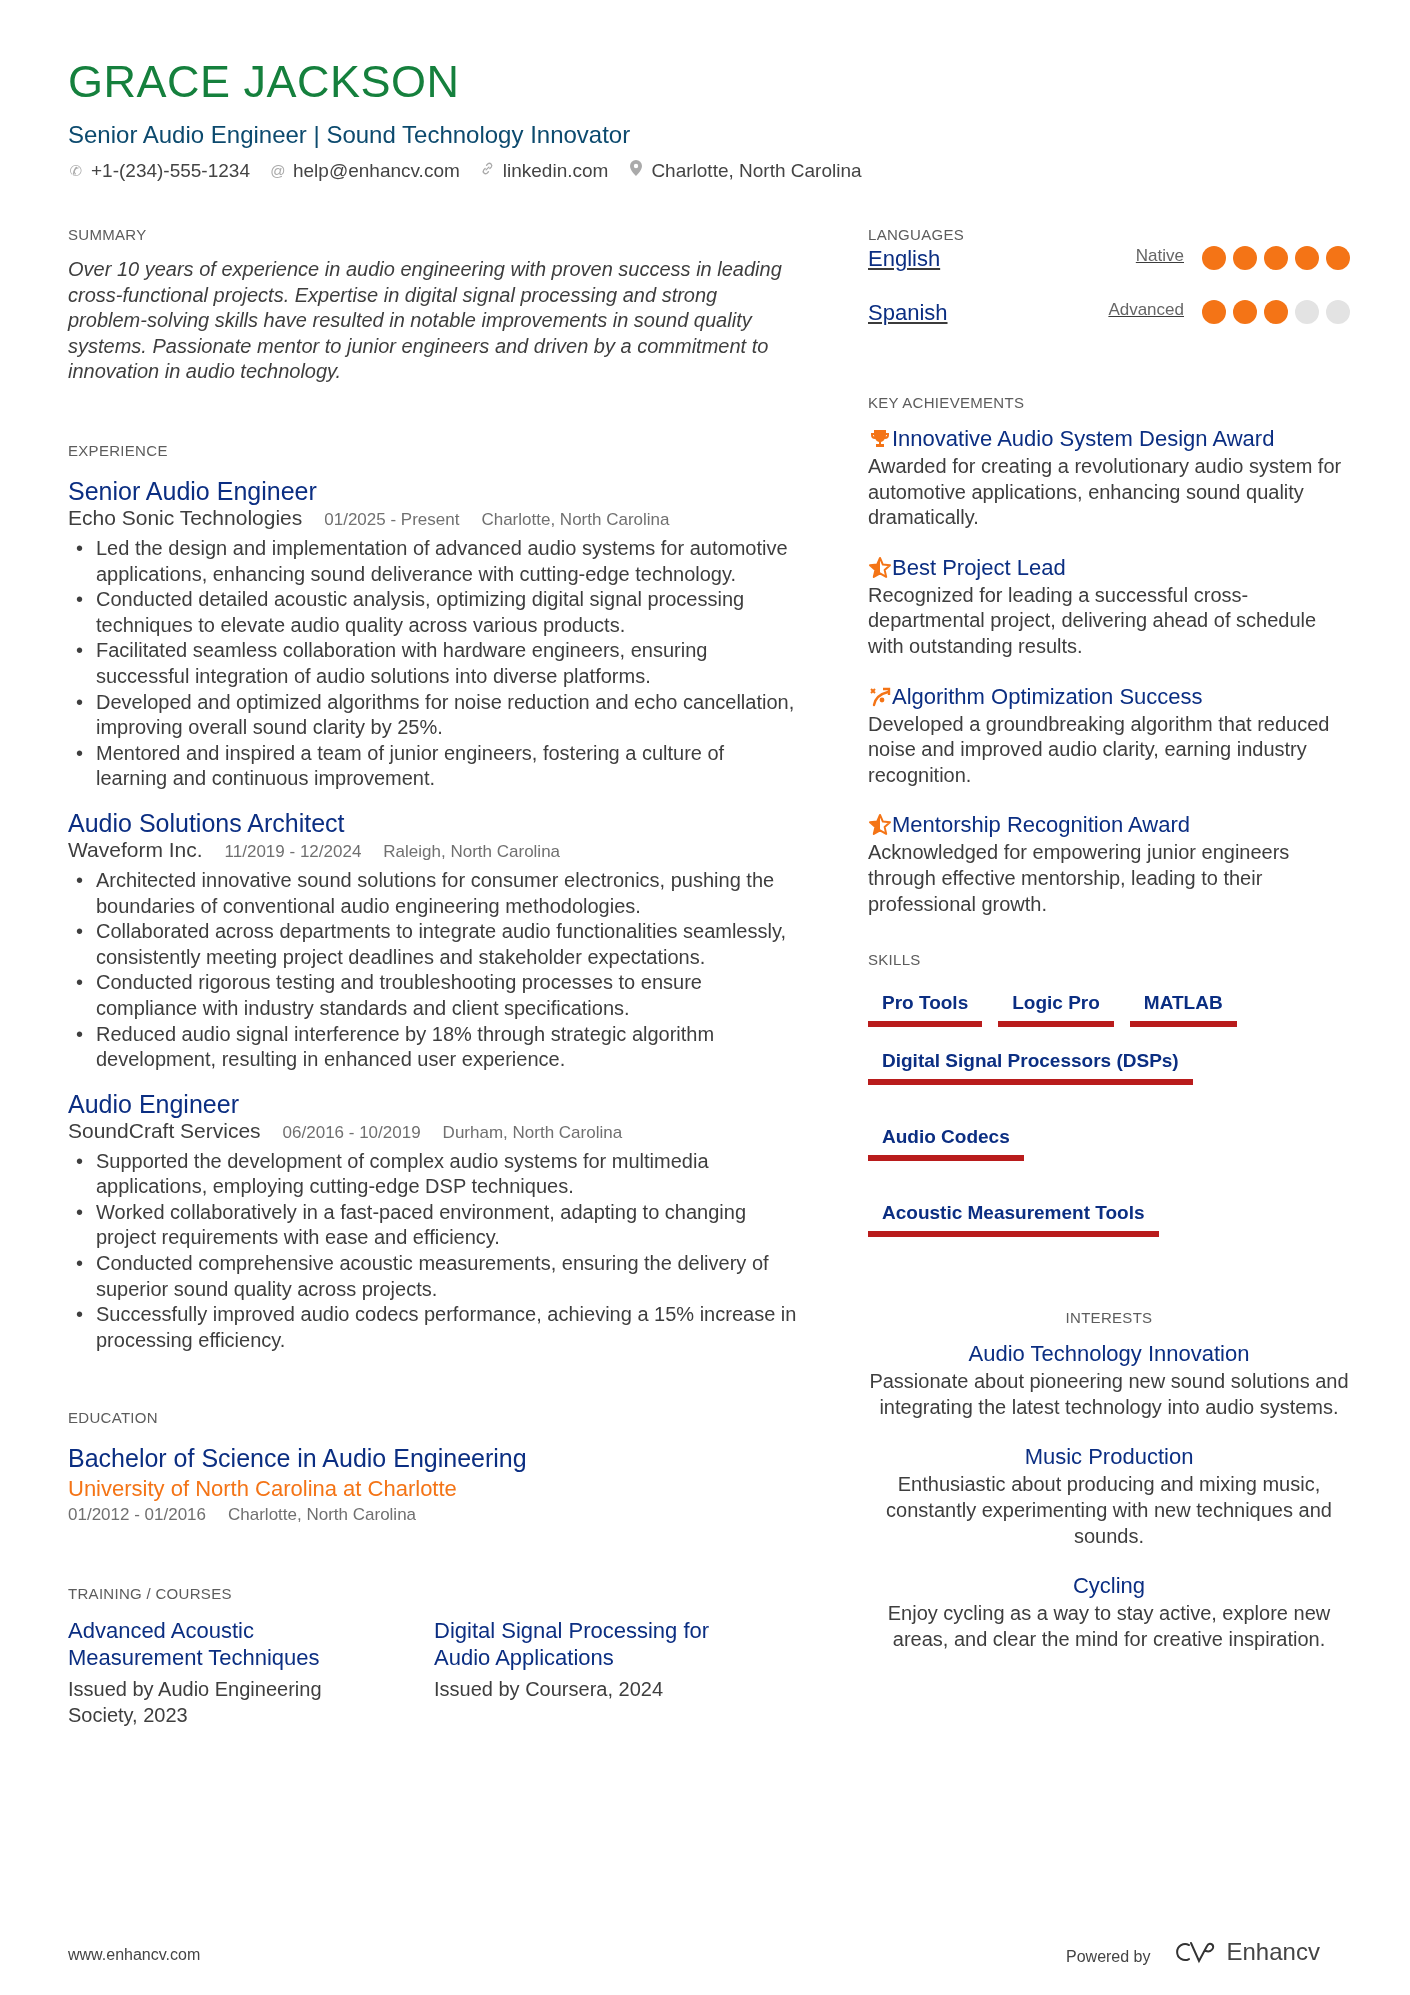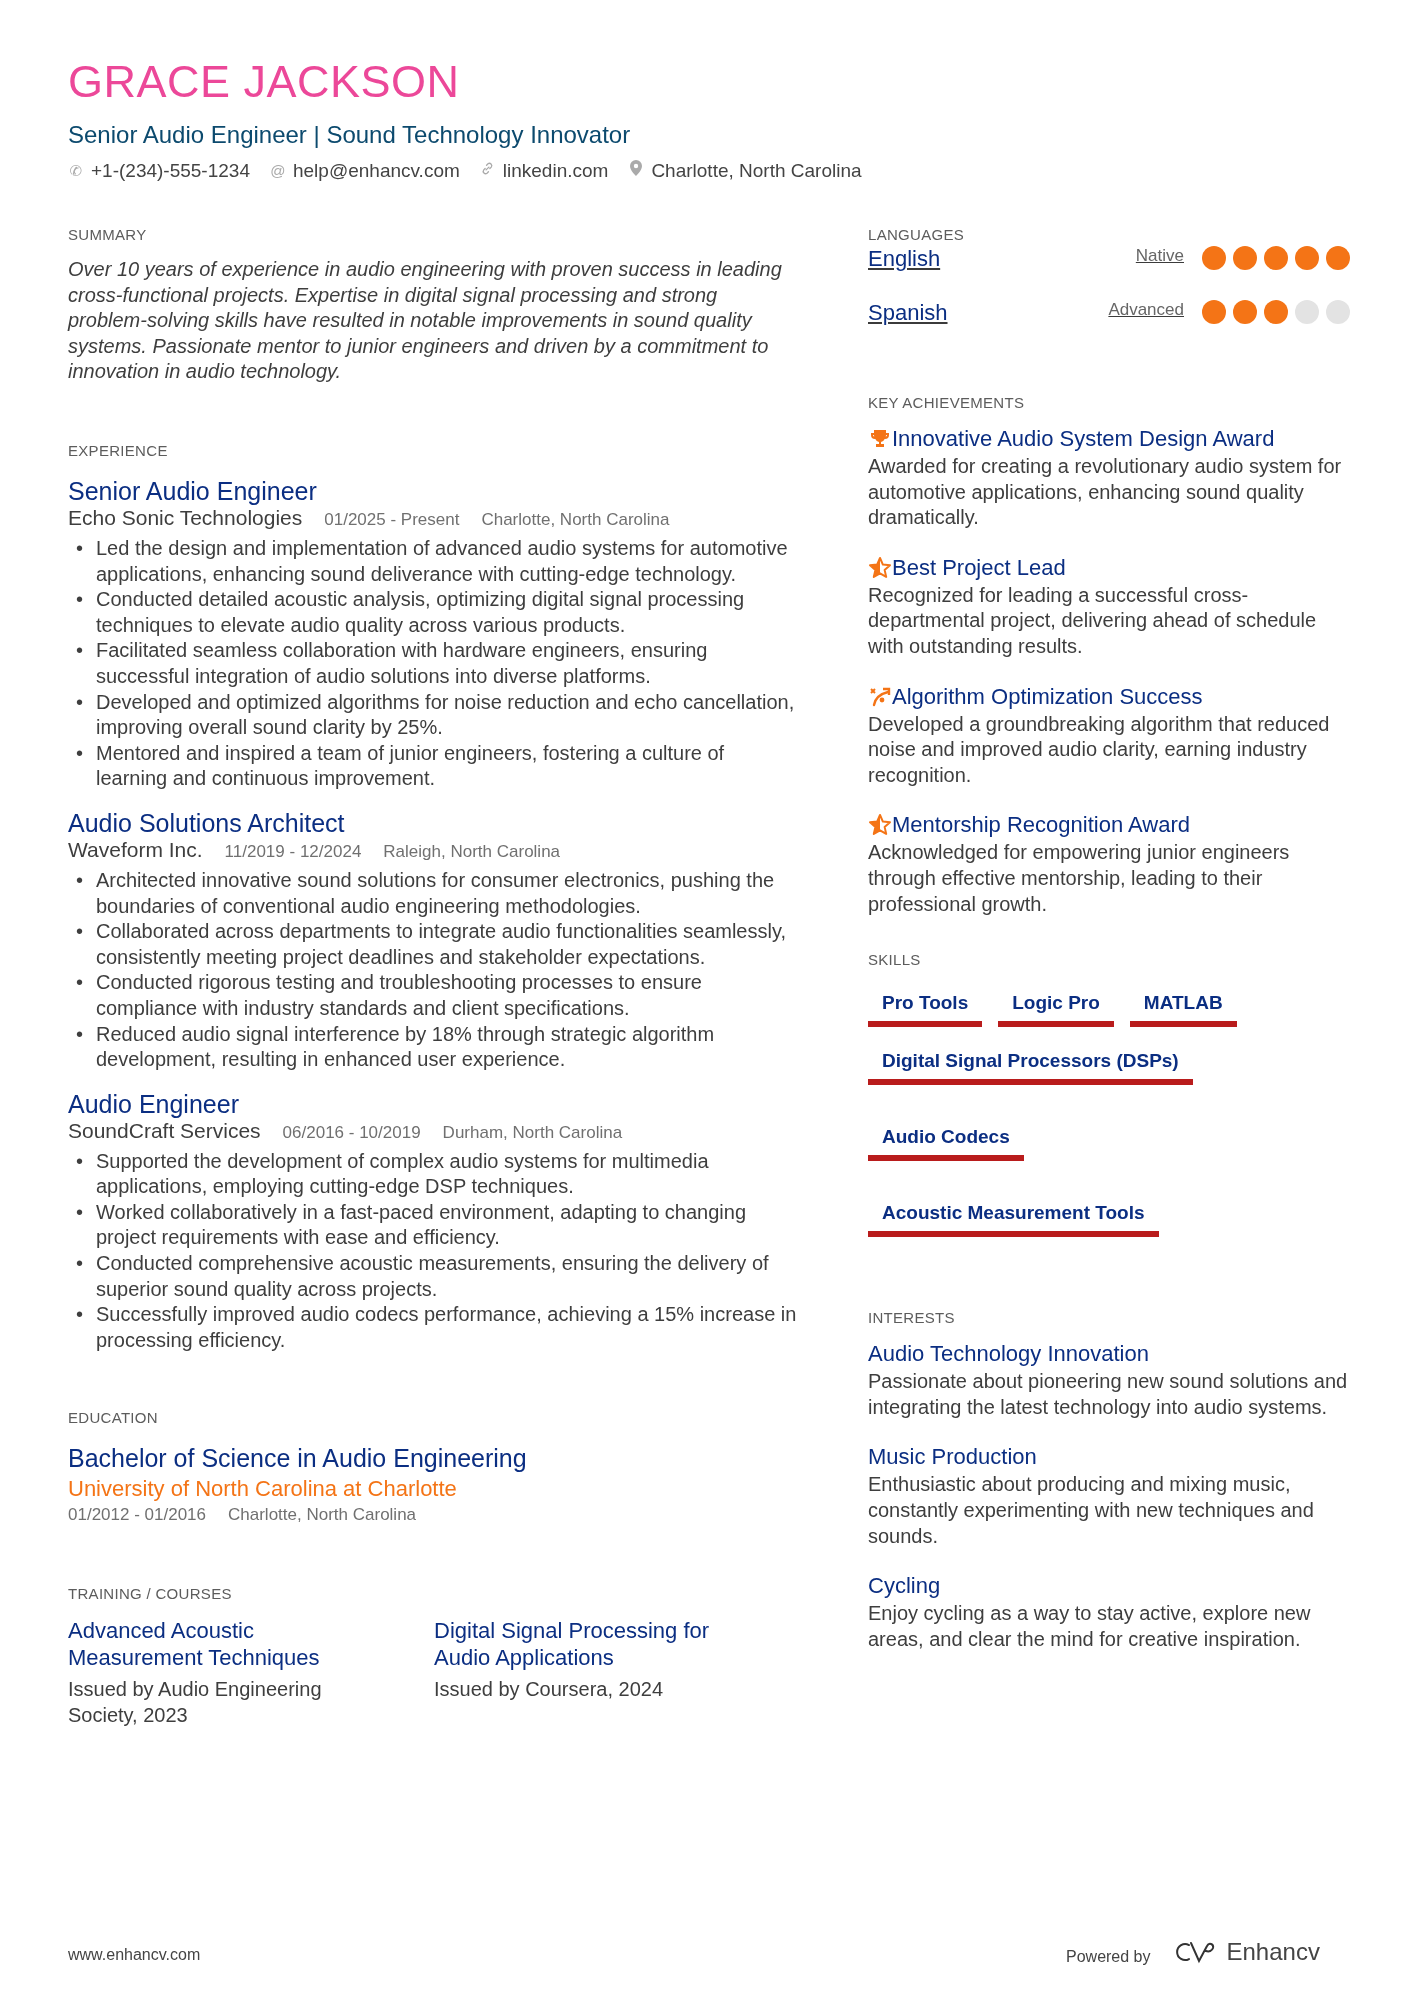--- a/index.html
+++ b/index.html
@@ -1,19 +1,19 @@
 <!DOCTYPE html>
 <html><head>
 <meta charset="utf-8">
 <style>
   * { box-sizing: border-box; margin: 0; padding: 0; }
   html, body { width: 1410px; height: 1995px; background: #ffffff; }
   body { font-family: "Liberation Sans", "DejaVu Sans", sans-serif; color: #3b3b3b; position: relative; overflow: hidden; }
   .header { position: absolute; left: 68px; top: 56px; width: 1290px; }
-  .name { font-size: 45px; color: #ec4899; letter-spacing: 0.5px; line-height: 52px; }
+  .name { font-size: 45px; color: #15803d; letter-spacing: 0.5px; line-height: 52px; }
   .subtitle { font-size: 24px; color: #0c4a6e; margin-top: 12px; line-height: 30px; }
   .contacts { display: flex; gap: 20px; margin-top: 9px; font-size: 19px; color: #444; line-height: 24px; align-items: center; }
   .contact { display: flex; align-items: center; gap: 7px; }
   .contact .ic { color: #aaaaaa; font-size: 15px; width: 16px; text-align: center; }
   .col-left { position: absolute; left: 68px; top: 226px; width: 732px; }
   .col-right { position: absolute; left: 868px; top: 226px; width: 482px; }
   .sec-title { font-size: 15px; color: #5c5c5c; letter-spacing: 0.3px; line-height: 18px; text-transform: uppercase; }
   .body { font-size: 20px; line-height: 25.6px; color: #3e3e3e; }
   .summary-text { margin-top: 13px; font-style: italic; }
   .section { margin-bottom: 0; }
@@ -252,21 +252,21 @@
       <span class="skill">Logic Pro</span>
       <span class="skill">MATLAB</span>
       <span class="skill">Digital Signal Processors (DSPs)</span>
       <span style="flex-basis:100%; height:0;"></span>
       <span class="skill">Audio Codecs</span>
       <span style="flex-basis:100%; height:0;"></span>
       <span class="skill">Acoustic Measurement Tools</span>
     </div>
   </div>
 
-  <div class="section" style="margin-top:72px;">
+  <div class="section" style="margin-top:72px;text-align:center;">
     <div class="sec-title">INTERESTS</div>
     <div style="margin-top:12px;">
       <div style="margin-bottom:22px;">
         <div class="int-title">Audio Technology Innovation</div>
         <div class="body">Passionate about pioneering new sound solutions and integrating the latest technology into audio systems.</div>
       </div>
       <div style="margin-bottom:22px;">
         <div class="int-title">Music Production</div>
         <div class="body">Enthusiastic about producing and mixing music, constantly experimenting with new techniques and sounds.</div>
       </div>

